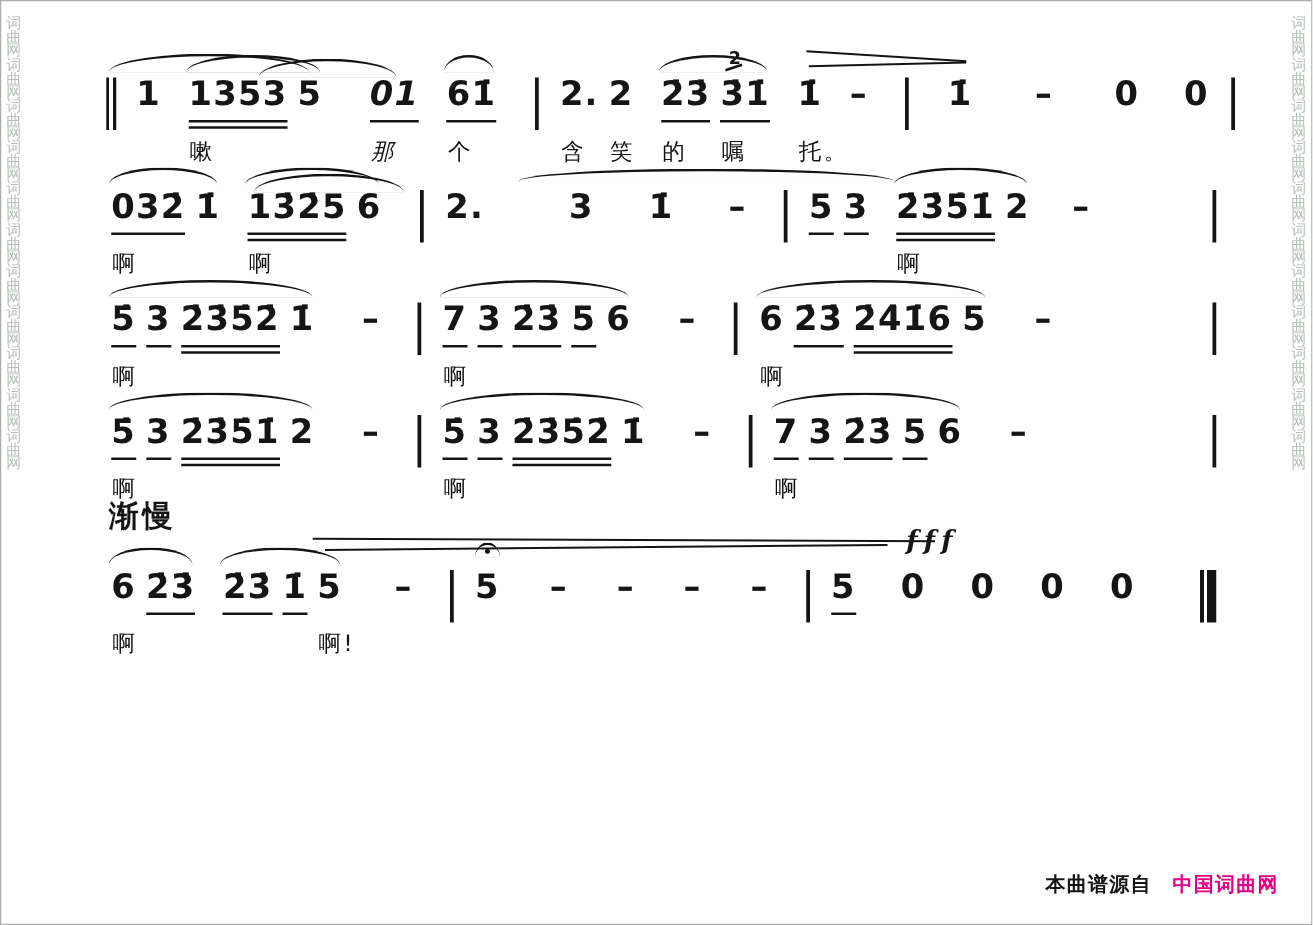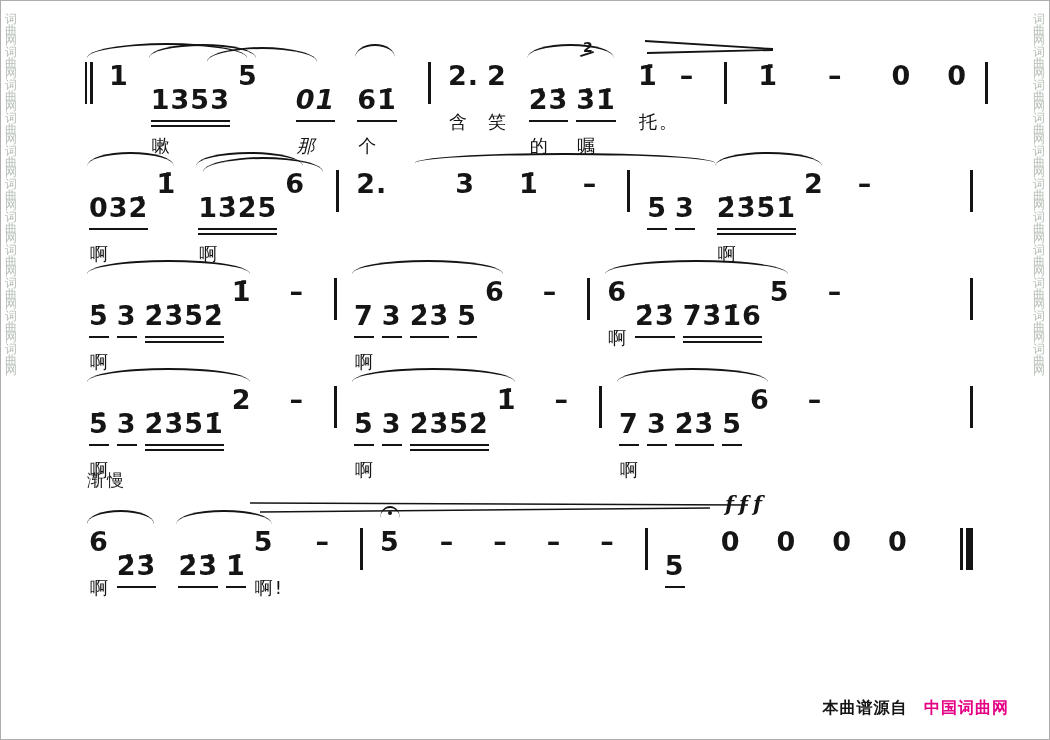--- a/index.html
+++ b/index.html
@@ -26,21 +26,21 @@
   .group { position:relative; display:inline-flex; margin-right:14px; flex:none; }
   .group.slur::before {
     content:""; position:absolute; left:2px; right:6px; top:-15px; height:12px;
     border-top:2.5px solid #141414; border-radius:50% 50% 0 0 / 100% 100% 0 0;
   }
 
   .note {
     position:relative; font-weight:bold; font-size:27px; line-height:34px;
     letter-spacing:1px; margin:0 4px; padding-bottom:3px; white-space:pre;
   }
-  .note.u1, .note.u2 { border-bottom:2.5px solid #141414;margin-top:24px; }
+  .note.u1, .note.u2 { border-bottom:2.5px solid #141414; }
   .note.u2::after {
     content:""; position:absolute; left:0; right:0; bottom:-7px;
     border-top:2.5px solid #141414;
   }
   .note.dash { letter-spacing:0; font-weight:900; }
 
   .lyric {
     position:absolute; left:1px; top:46px; font-size:18px; font-weight:500;
     letter-spacing:2px; white-space:nowrap; color:#141414;
   }
@@ -65,28 +65,28 @@
   .fermata {
     position:absolute; left:50%; top:-19px; width:20px; height:10px;
     transform:translateX(-50%); border-top:2.5px solid #141414;
     border-radius:50% 50% 0 0 / 100% 100% 0 0;
   }
   .fermata::after {
     content:""; position:absolute; left:8px; top:3px; width:4px; height:4px;
     border-radius:50%; background:#141414;
   }
 
-  .tempo { position:absolute; left:2px; top:2px; font-size:17px; font-weight:normal; letter-spacing:3px; }
+  .tempo { position:absolute; left:2px; top:2px; font-size:24px; font-weight:bold; letter-spacing:3px; }
   .dyn {
     position:absolute; left:640px; top:24px; font-family:"DejaVu Serif", serif;
     font-style:italic; font-weight:bold; font-size:21px; letter-spacing:5px;
   }
   .hairpin { position:absolute; }
 
-  .footer { position:absolute; right:40px; bottom:20px; font-size:16px; font-weight:bold; letter-spacing:1px; }
+  .footer { position:absolute; right:26px; bottom:20px; font-size:16px; font-weight:bold; letter-spacing:1px; }
   .footer .brand { margin-left:10px; }
 </style>
 </head>
 <body>
 
 <div class="page">
 
   <div class="watermark wm-left">词曲网词曲网词曲网词曲网词曲网词曲网词曲网词曲网词曲网词曲网词曲网</div>
   <div class="watermark wm-right">词曲网词曲网词曲网词曲网词曲网词曲网词曲网词曲网词曲网词曲网词曲网</div>
 
@@ -207,21 +207,21 @@
             <span class="note u1">5</span>
             <span class="note">6</span>
           </span>
           <span class="group" style="margin-left: 16px;">
             <span class="note dash">–</span>
           </span>
           <span class="bar"></span>
           <span class="group slur">
             <span class="note">6<span class="lyric">啊</span></span>
             <span class="note u1">2̇3̇</span>
-            <span class="note u2">7̇3̇1̇6</span>
+            <span class="note u2">2̇4̇1̇6</span>
             <span class="note">5</span>
           </span>
           <span class="group" style="margin-left: 16px;">
             <span class="note dash">–</span>
           </span>
           <span class="bar end"></span>
         </div>
     </div>
 
     <div class="system">

